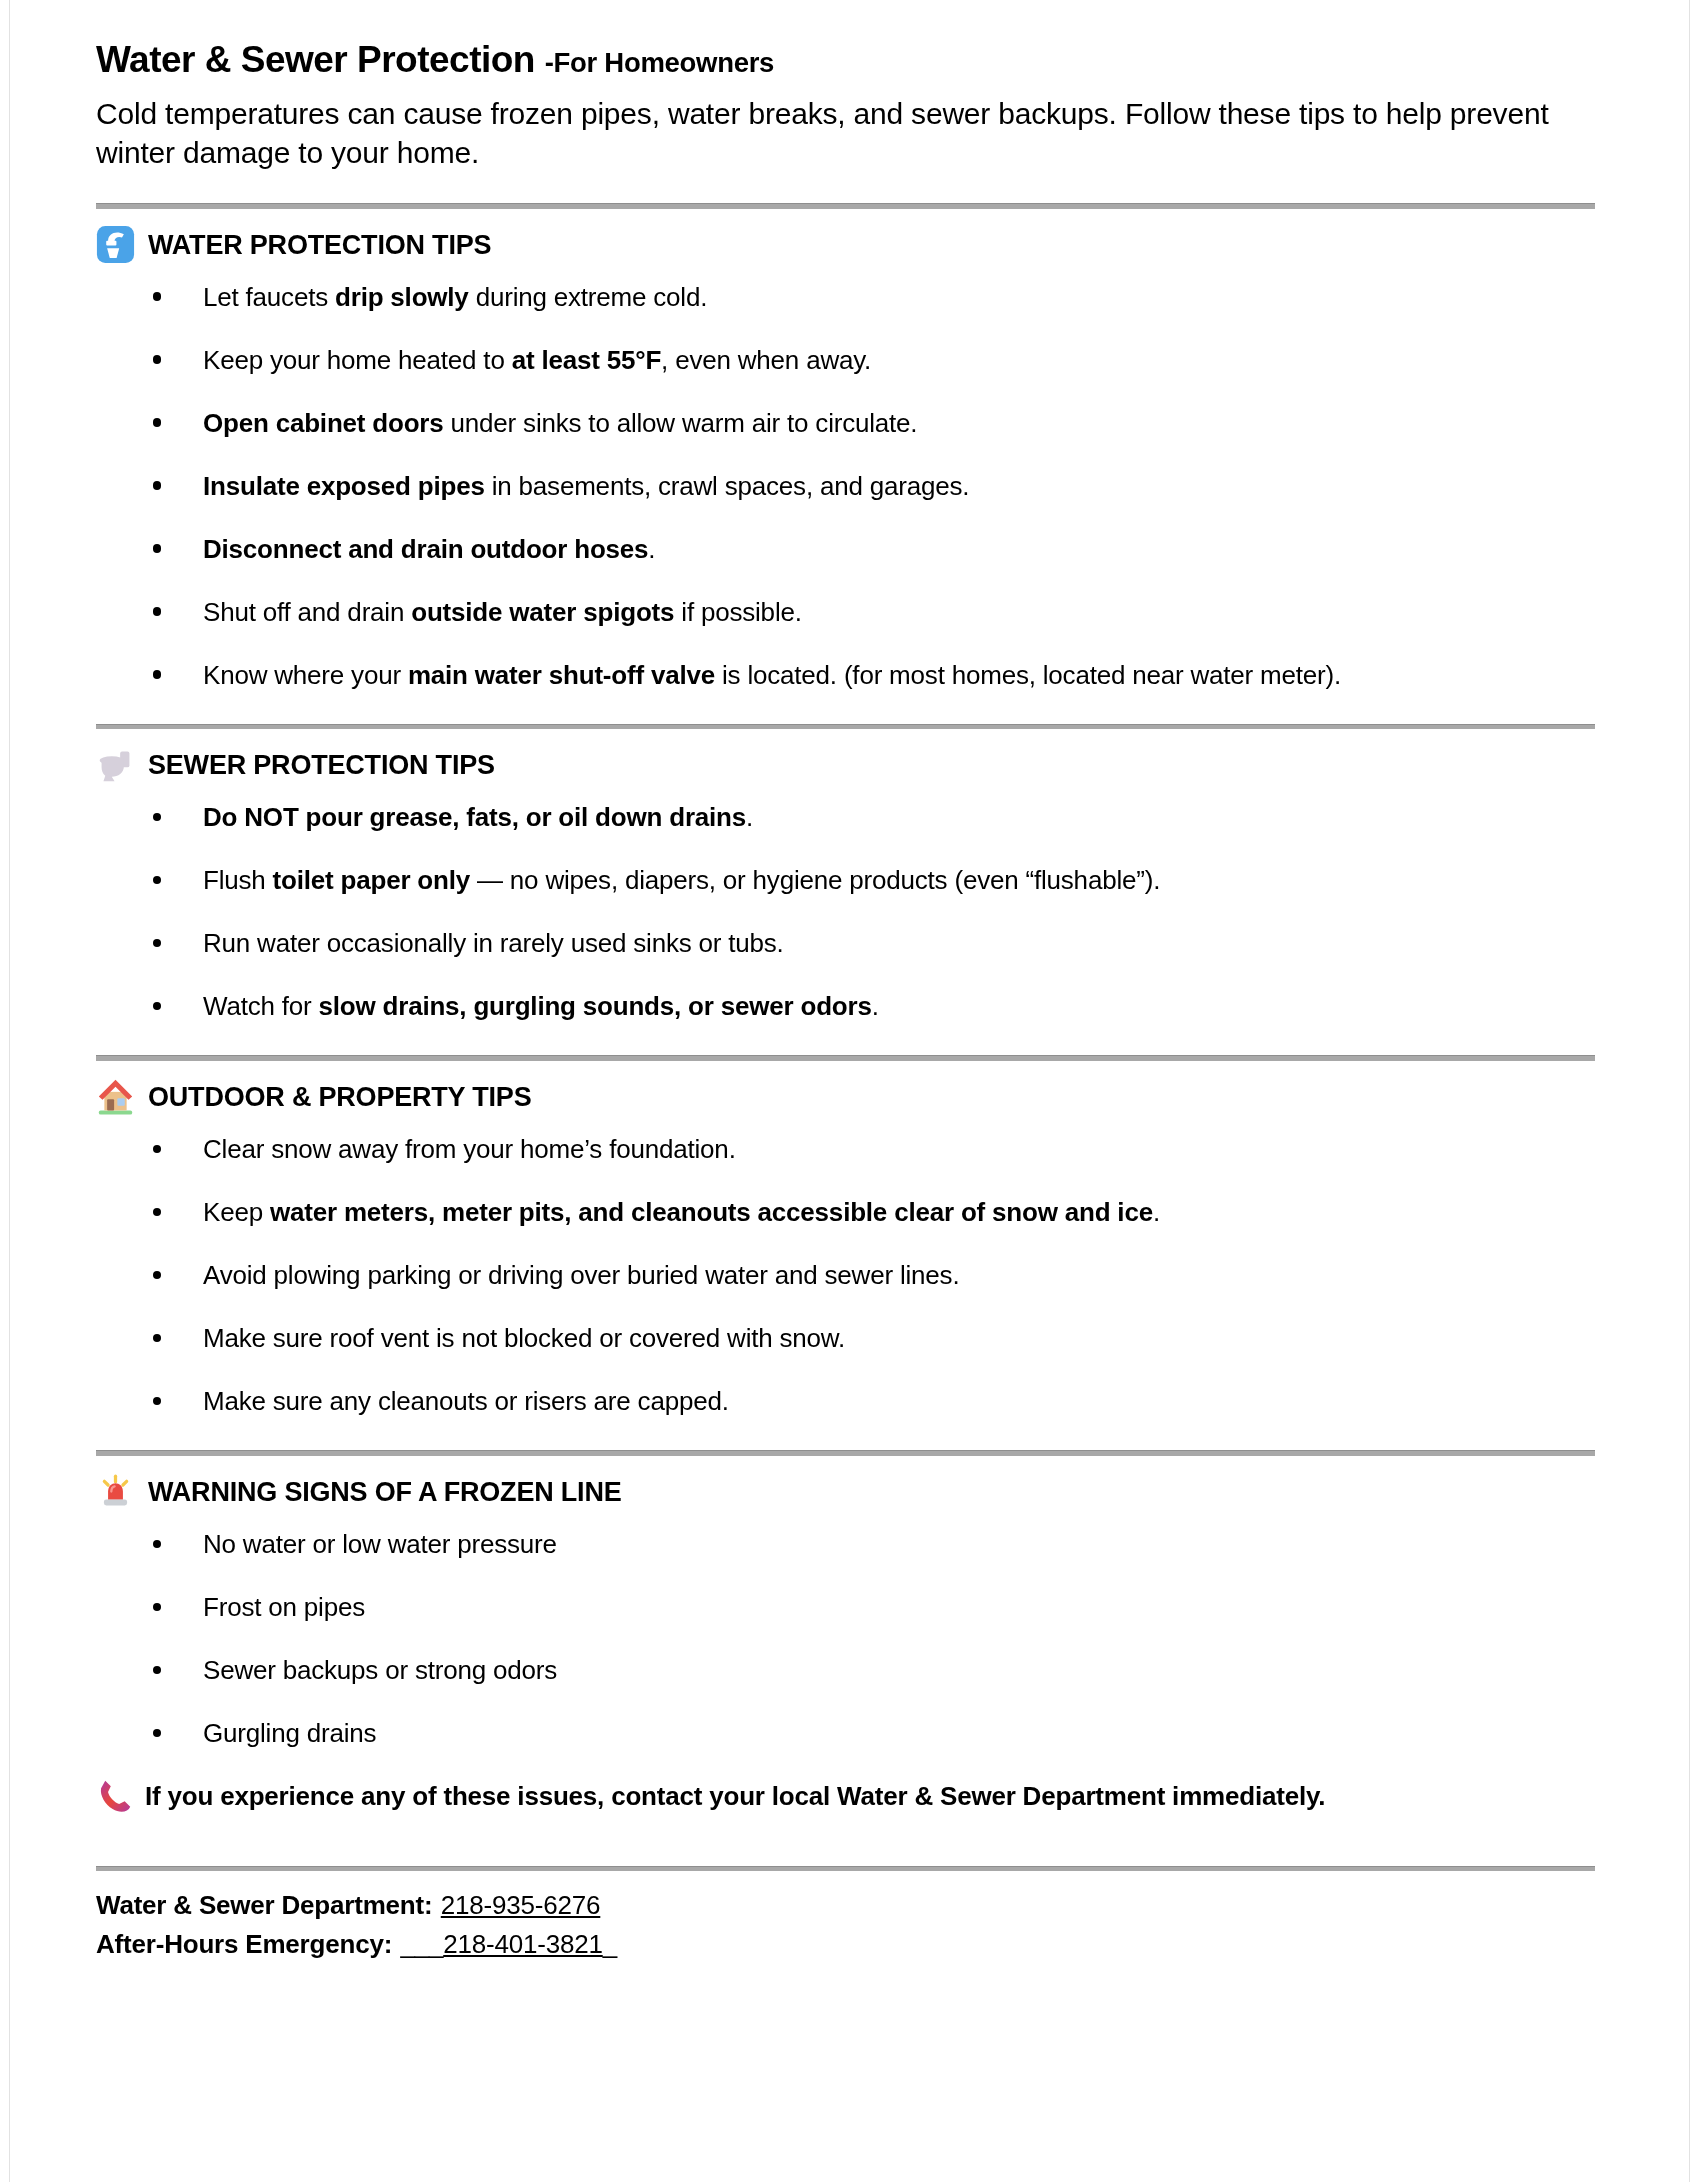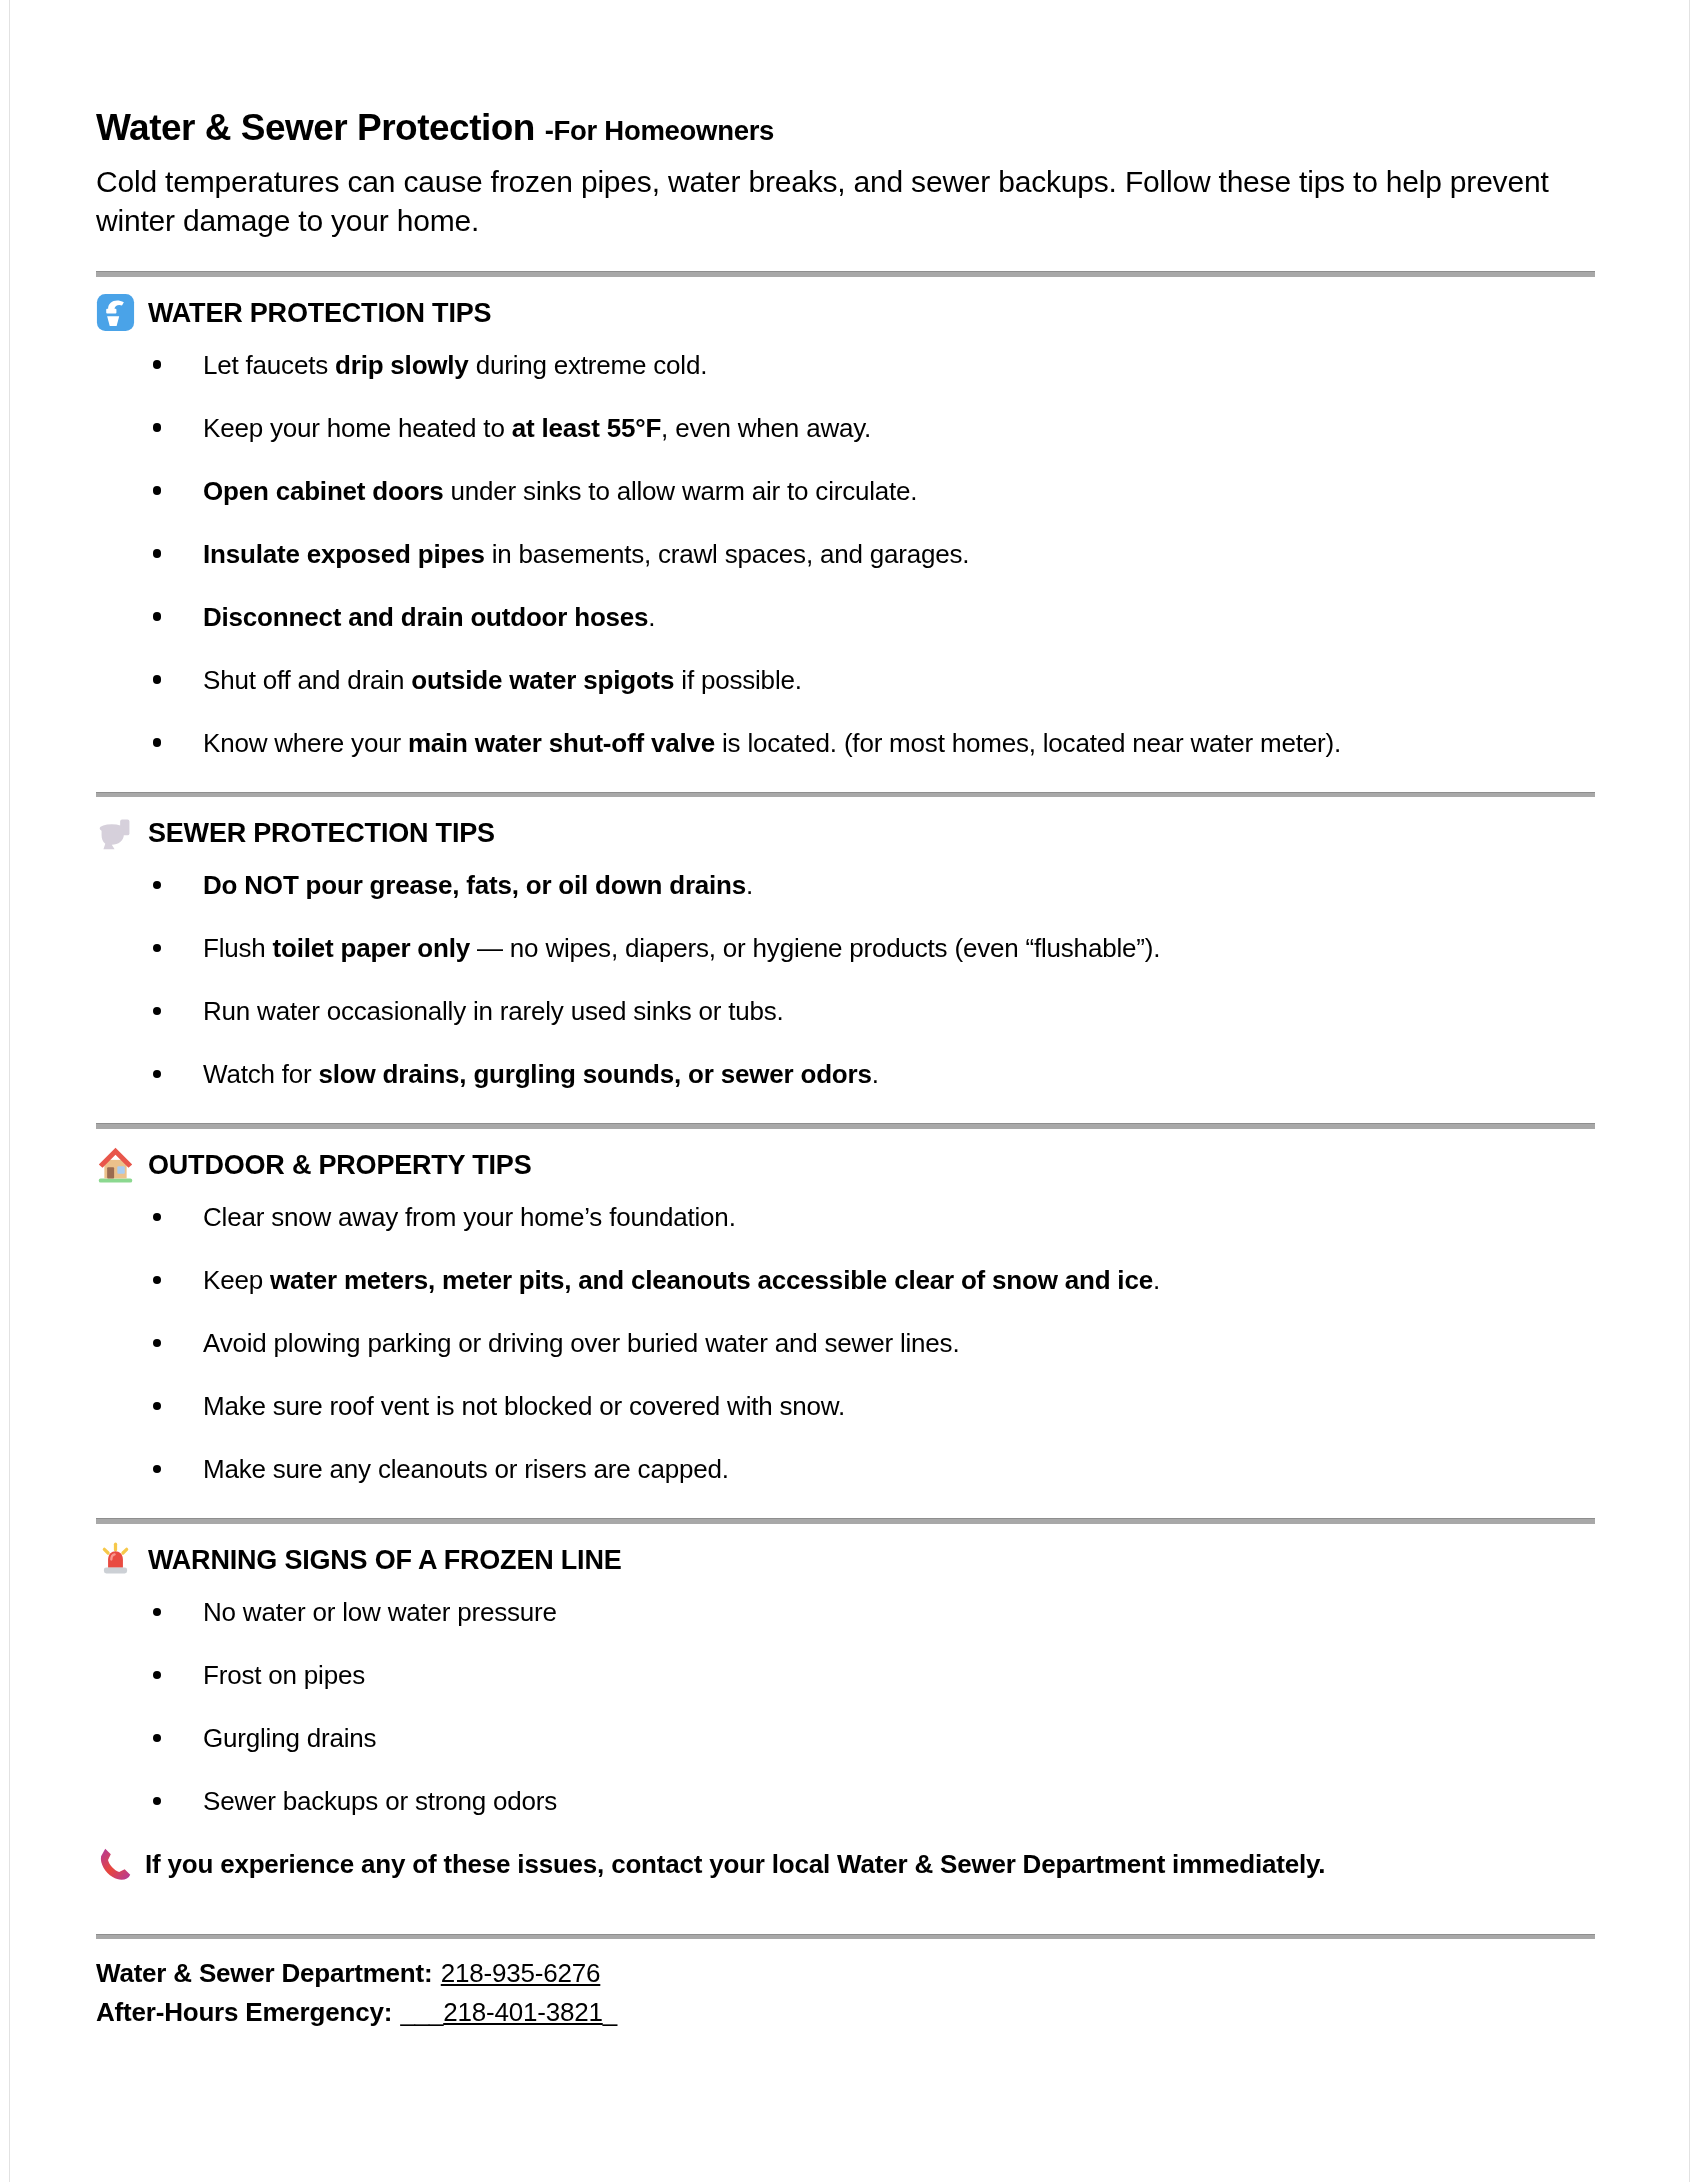--- a/index.html
+++ b/index.html
@@ -6,21 +6,21 @@
   body { font-family:"Liberation Sans","DejaVu Sans",sans-serif; color:#000; }
   .page {
     position:relative; width:1692px; height:2183px;
     background:#fff; overflow:hidden;
   }
   .page::before, .page::after {
     content:""; position:absolute; top:0; bottom:0; width:0.9px; background:#e2e2e2;
   }
   .page::before { left:9.2px; }
   .page::after  { right:1.8px; }
-  .content { padding:108px 97px 0 96px; }
+  .content { padding:40px 97px 0 96px; }
 
   h1 { margin:0; font-size:37px; font-weight:bold; letter-spacing:-0.5px; line-height:40px; }
   h1 .subtitle { font-size:27.5px; letter-spacing:-0.3px; }
 
   .intro { margin:11px 0 0; font-size:30px; line-height:39px; letter-spacing:-0.2px; }
   .intro div { white-space:nowrap; }
 
   .rule {
     height:5.5px; background:#a8a8a8; border-top:0.9px solid #8e8e8e;
     box-sizing:border-box; margin-top:31px;
@@ -150,22 +150,22 @@
             <path d="M13 30 v-9 c0 -6 4 -9 8 -9 s8 3 8 9 v9 z" fill="#e94b41"></path>
             <path d="M16.5 21 c0 -3 1.5 -5 3.5 -5.5" stroke="#f9978f" stroke-width="2.5" fill="none" stroke-linecap="round"></path>
             <rect x="8.5" y="29.5" width="25" height="6.5" rx="2.5" fill="#ccd0d5"></rect>
           </svg>
         </span>
         <span>WARNING SIGNS OF A FROZEN LINE</span>
       </h2>
       <ul class="bullets">
           <li><span>No water or low water pressure</span></li>
           <li><span>Frost on pipes</span></li>
+          <li><span>Sewer backups or strong odors</span></li>
           <li><span>Gurgling drains</span></li>
-          <li><span>Sewer backups or strong odors</span></li>
         </ul>
     </section>
 
     <div class="alert">
       <span class="icon">
         <svg width="37" height="37" viewBox="0 0 40 40">
           <defs>
             <linearGradient id="pg" x1="0" y1="0" x2="1" y2="1">
               <stop offset="0" stop-color="#b13a9e"></stop>
               <stop offset="0.5" stop-color="#e8463c"></stop>

